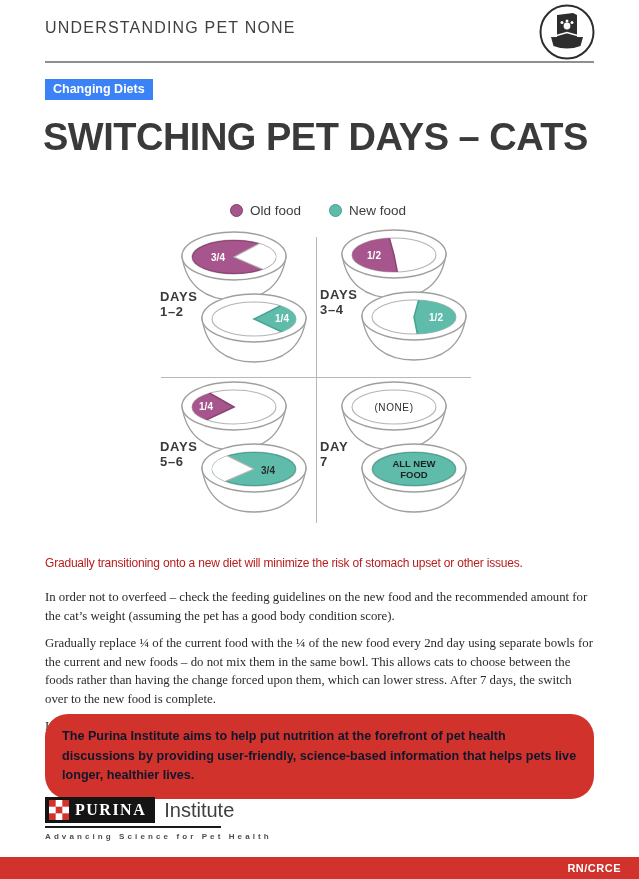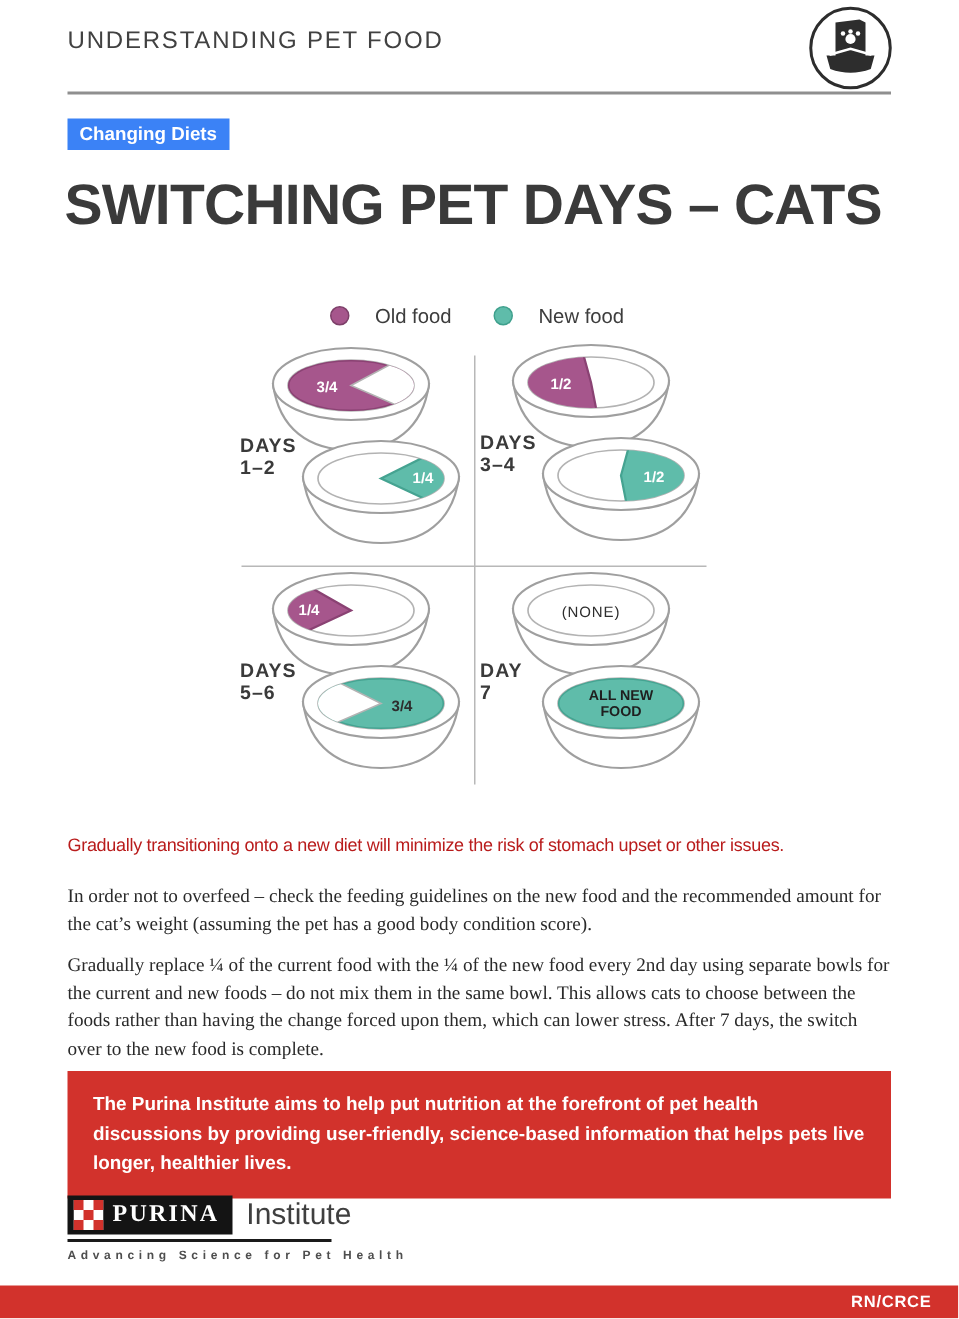--- a/index.html
+++ b/index.html
@@ -11,61 +11,61 @@
   .header-rule{left:45px;top:61px;width:549px;height:2px;background:#8f8f8f;}
   .header-icon{left:538px;top:3px;width:58px;height:58px;}
 
   .badge{left:45px;top:79px;background:#3b82f6;color:#ffffff;font-weight:bold;
          font-size:12.5px;padding:3px 8px 4px 8px;}
   .page-title{left:43px;top:116px;font-size:38px;font-weight:800;letter-spacing:-0.5px;
               color:#3a3a3a;white-space:nowrap;}
 
   .legend{left:160px;top:203px;width:316px;display:flex;justify-content:center;gap:28px;
           align-items:center;font-size:13.5px;color:#3d3d3d;}
-  .legend-item{display:flex;align-items:center;gap:17px;}
+  .legend-item{display:flex;align-items:center;gap:7px;}
   .legend-dot{width:11px;height:11px;border-radius:50%;border:1.5px solid #888;}
 
   .diagram{left:158px;top:228px;width:316px;height:300px;}
   .vline{left:158px;top:9px;width:1px;height:286px;background:#b8b8b8;}
   .hline{left:3px;top:149px;width:310px;height:1px;background:#b8b8b8;}
   .quadrant{position:absolute;width:156px;height:146px;}
   .q0{left:0;top:2px;}   .q1{left:160px;top:0;}
   .q2{left:0;top:152px;} .q3{left:160px;top:152px;}
   .q-label{position:absolute;left:2px;top:60px;font-weight:bold;font-size:13px;
            letter-spacing:0.7px;line-height:1.15;color:#3a3a3a;}
   .bowls{position:absolute;left:0;top:0;}
 
   .lead{left:45px;top:556px;font-size:12px;letter-spacing:-0.2px;color:#b91c1c;white-space:nowrap;}
 
   .bodytext{left:45px;top:588px;width:551px;font-family:"Liberation Serif",serif;
             font-size:12.8px;line-height:1.45;color:#2a2a2a;}
   .bodytext p{margin:0 0 9px 0;}
 
   .info-box{left:45px;top:714px;width:549px;box-sizing:border-box;background:#d2322c;
-            padding:13px 17px;color:#ffffff;font-weight:bold;font-size:12.6px;line-height:1.55;}
+            padding:13px 17px;color:#0f172a;font-weight:bold;font-size:12.6px;line-height:1.55;border-radius:23px;}
 
   .logo{left:45px;top:797px;}
   .logo-row{display:flex;align-items:center;}
   .logo-black{display:flex;align-items:center;background:#141414;height:26px;padding:0 9px 0 4px;}
   .logo-brand{font-family:"Liberation Serif",serif;font-weight:bold;color:#ffffff;
               font-size:16px;letter-spacing:1.5px;margin-left:6px;}
   .logo-name{font-size:20px;color:#3f3f3f;margin-left:9px;font-weight:400;}
   .logo-rule{width:176px;height:2px;background:#1a1a1a;margin-top:3px;}
   .logo-tagline{font-size:8px;font-weight:bold;letter-spacing:3.1px;color:#4e4e4e;margin-top:4px;}
 
   .footer-bar{left:0;top:857px;width:639px;height:22px;background:#d2322c;color:#ffffff;
               font-weight:bold;font-size:11px;letter-spacing:0.5px;line-height:22px;
               text-align:right;padding-right:18px;box-sizing:border-box;}
 </style>
 </head>
 <body>
 
 <div class="page">
 
-  <div class="abs header-title">UNDERSTANDING PET FOOD</div>
+  <div class="abs header-title">UNDERSTANDING PET NONE</div>
 
   <svg class="abs header-icon" viewBox="0 0 58 58">
     <circle cx="29" cy="29" r="26.5" fill="#ffffff" stroke="#2d2d2d" stroke-width="2"></circle>
     <path d="M19 12 L35 10 L39 12 L39 35 L19 35 Z" fill="#2d2d2d"></path>
     <circle cx="29" cy="23" r="3.4" fill="#ffffff"></circle>
     <circle cx="24" cy="19.4" r="1.5" fill="#ffffff"></circle>
     <circle cx="29" cy="18" r="1.5" fill="#ffffff"></circle>
     <circle cx="34" cy="19.4" r="1.5" fill="#ffffff"></circle>
     <path d="M13 34 L45 34 L42.5 43 Q29 48 15.5 43 Z" fill="#2d2d2d"></path>
     <path d="M15 33.5 L29 29.5 L43 33.5" fill="none" stroke="#ffffff" stroke-width="1.6"></path>

